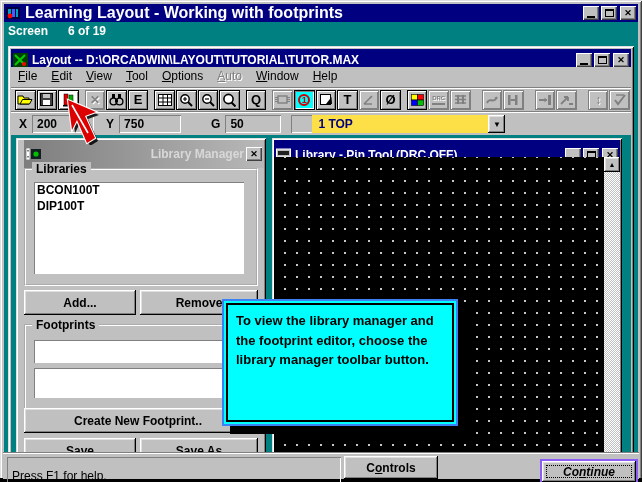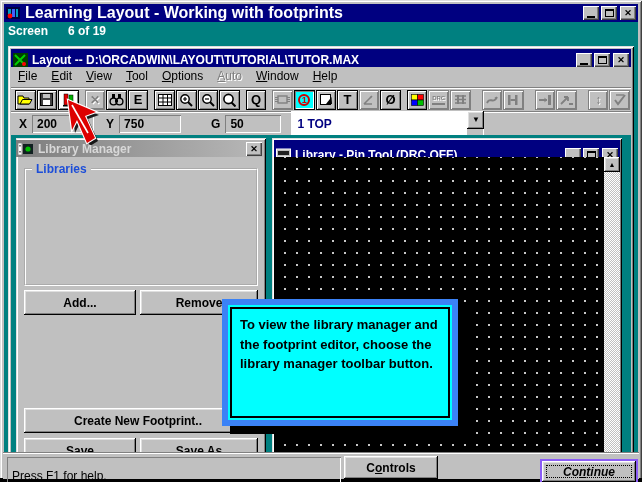--- a/index.html
+++ b/index.html
@@ -38,45 +38,45 @@
   .tb.pressed{background:#00ffff;box-shadow:inset 1px 1px 0 #808080,inset -1px -1px 0 #fff;}
   .tb.dis{border-color:#808080;color:#808080;}
   .tb .gly{line-height:1;}
   .tb .gray-gly{color:#808080;text-shadow:1px 1px 0 #fff;line-height:1;}
   .pin-one{width:12px;height:12px;border:2px solid #d00000;border-radius:50%;color:#d00000;font-size:9px;font-weight:bold;display:flex;align-items:center;justify-content:center;box-sizing:border-box;}
   .drc-mini{font-size:6px;font-weight:bold;color:#808080;text-shadow:1px 1px 0 #fff;border-bottom:2px solid #808080;line-height:1.4;}
   .coordbar{position:absolute;left:3px;top:65px;right:3px;height:24px;display:flex;align-items:center;border-top:1px solid #808080;box-shadow:inset 0 1px 0 #fff;font-weight:bold;font-size:12px;}
   .coord-label{margin-left:8px;}
   .coord-field{height:18px;margin-left:5px;display:flex;align-items:center;padding-left:5px;box-sizing:border-box;background:#c0c0c0;}
   .layer-combo{display:flex;margin-left:10px;}
-  .layer-value{width:176px;height:27px;background:#ffffff;color:#000080;display:flex;align-items:center;padding-left:6px;box-sizing:border-box;}
+  .layer-value{width:176px;height:18px;background:#fde047;color:#000080;display:flex;align-items:center;padding-left:6px;box-sizing:border-box;margin-left:21px;}
   .layer-arrow{width:17px;height:18px;font-size:8px;}
   .mdi{position:absolute;left:3px;top:89px;right:3px;bottom:3px;background:#008080;}
   
   .lm-win{position:absolute;left:16px;top:138px;width:250px;height:330px;background:#c0c0c0;
           box-shadow:inset 1px 1px 0 #dfdfdf,inset -1px -1px 0 #000,inset 2px 2px 0 #fff,inset -2px -2px 0 #808080;}
-  .lm-title{position:absolute;left:0;top:2px;right:2px;height:17px;background:linear-gradient(90deg,#7e7e7e,#b8b8b8);display:flex;align-items:center;padding:0 2px;box-sizing:border-box;}
+  .lm-title{position:absolute;left:8px;top:2px;right:2px;height:28px;background:linear-gradient(90deg,#7e7e7e,#b8b8b8);display:flex;align-items:center;padding:0 2px;box-sizing:border-box;text-align:right;}
   .lm-title .t-text{color:#d8d8d8;font-weight:bold;font-size:12px;margin-left:4px;flex:1;white-space:nowrap;}
   .groupbox{position:absolute;border:2px groove #fff;}
-  .legend{position:absolute;top:-8px;left:6px;background:#c0c0c0;padding:0 4px;font-weight:bold;font-size:12px;color:#1d4ed8;text-align:right;}
+  .legend{position:absolute;top:-8px;left:6px;background:#c0c0c0;padding:0 4px;font-weight:bold;font-size:12px;color:#000000;text-align:right;}
   .listbox{position:absolute;background:#fff;}
   .lb-item{font-weight:bold;font-size:12px;color:#000;padding:1px 3px;line-height:14px;}
   
   .pin-win{position:absolute;left:272px;top:138px;width:350px;height:320px;background:#c0c0c0;
            box-shadow:inset 1px 1px 0 #dfdfdf,inset -1px -1px 0 #000,inset 2px 2px 0 #fff,inset -2px -2px 0 #808080;}
   .pin-title{position:absolute;left:2px;top:2px;right:2px;height:29px;background:#000080;display:flex;align-items:center;padding:0 2px;box-sizing:border-box;}
   .pin-title .t-text{color:#fff;font-weight:bold;font-size:12px;margin-left:4px;flex:1;white-space:nowrap;}
   .pin-canvas{position:absolute;left:2px;top:19px;right:18px;bottom:2px;background:#000;
               background-image:radial-gradient(circle,#c8c8c8 0.8px,rgba(0,0,0,0) 1px);background-size:12px 12px;background-position:5px 6px;}
   .pin-scroll{position:absolute;right:2px;top:19px;width:16px;bottom:2px;
               background-image:linear-gradient(45deg,#fff 25%,rgba(0,0,0,0) 25%,rgba(0,0,0,0) 75%,#fff 75%),linear-gradient(45deg,#fff 25%,#c0c0c0 25%,#c0c0c0 75%,#fff 75%);
               background-size:2px 2px;background-position:0 0,1px 1px;}
   .scroll-btn{position:absolute;left:0;top:0;width:16px;height:15px;font-size:7px;}
   
-  .callout{position:absolute;left:222px;top:299px;width:236px;height:127px;background:#00ffff;border:6px solid #3b82f6;box-sizing:border-box;box-shadow:8px 8px 0 0 #000;z-index:30;}
+  .callout{position:absolute;left:222px;top:299px;width:236px;height:127px;background:#00ffff;border:2px solid #3b82f6;box-sizing:border-box;box-shadow:8px 8px 0 0 #000;z-index:30;}
   .callout-inner{position:absolute;inset:2px;border:2px solid #000;padding:6px 8px;font-weight:bold;font-size:13px;line-height:1.5;color:#000;}
   
   .statusbar{position:absolute;left:3px;top:452px;width:636px;height:26px;background:#c0c0c0;border-top:1px solid #808080;box-shadow:inset 0 1px 0 #fff;z-index:50;}
   .help-panel{position:absolute;left:4px;top:4px;width:334px;height:37px;display:flex;align-items:center;padding-left:5px;box-sizing:border-box;font-size:12px;}
   .sb-btn{position:absolute;top:3px;height:23px;}
   .default-wrap{position:absolute;top:6px;height:25px;border:2px solid #8b5cf6;box-sizing:border-box;font-style:italic;}
   .default-wrap .btn{width:100%;height:100%;}
   .focus-dots{position:absolute;inset:4px;border:1px dotted #000;pointer-events:none;}
   u{text-underline-offset:1px;}
   svg{display:block;}
@@ -317,29 +317,38 @@
         <circle cx="10" cy="7" r="2.6" fill="#00c000"></circle>
       </svg>
       <span class="t-text">Library Manager</span>
       <div class="winbtn">
           <span>✕</span>
         </div>
     </div>
 
     <div class="groupbox" style="left:8px;top:30px;width:230px;height:114px;">
       <span class="legend">Libraries</span>
+      <div class="listbox sunken-thin" style="left:8px;top:12px;width:210px;height:92px;">
+          <div class="lb-item">BCON100T</div>
+          <div class="lb-item">DIP100T</div>
+        </div>
     </div>
 
     <div class="btn sb" style="position:absolute;left:8px;top:152px;width:112px;height:25px;">
         <span>Add...</span>
       </div>
     <div class="btn" style="position:absolute;left:124px;top:152px;width:118px;height:25px;">
         <span>Remove</span>
       </div>
 
+    <div class="groupbox" style="left:8px;top:186px;width:230px;height:82px;">
+      <span class="legend">Footprints</span>
+      <div class="listbox sunken-thin" style="left:8px;top:14px;width:210px;height:23px;"></div>
+      <div class="listbox sunken-thin" style="left:8px;top:42px;width:210px;height:30px;"></div>
+    </div>
 
     <div class="btn" style="position:absolute;left:8px;top:270px;width:228px;height:25px;">
         <span>Create New Footprint..</span>
       </div>
     <div class="btn" style="position:absolute;left:8px;top:300px;width:112px;height:25px;">
         <span>Save</span>
       </div>
     <div class="btn" style="position:absolute;left:124px;top:300px;width:118px;height:25px;">
         <span>Save As</span>
       </div>

